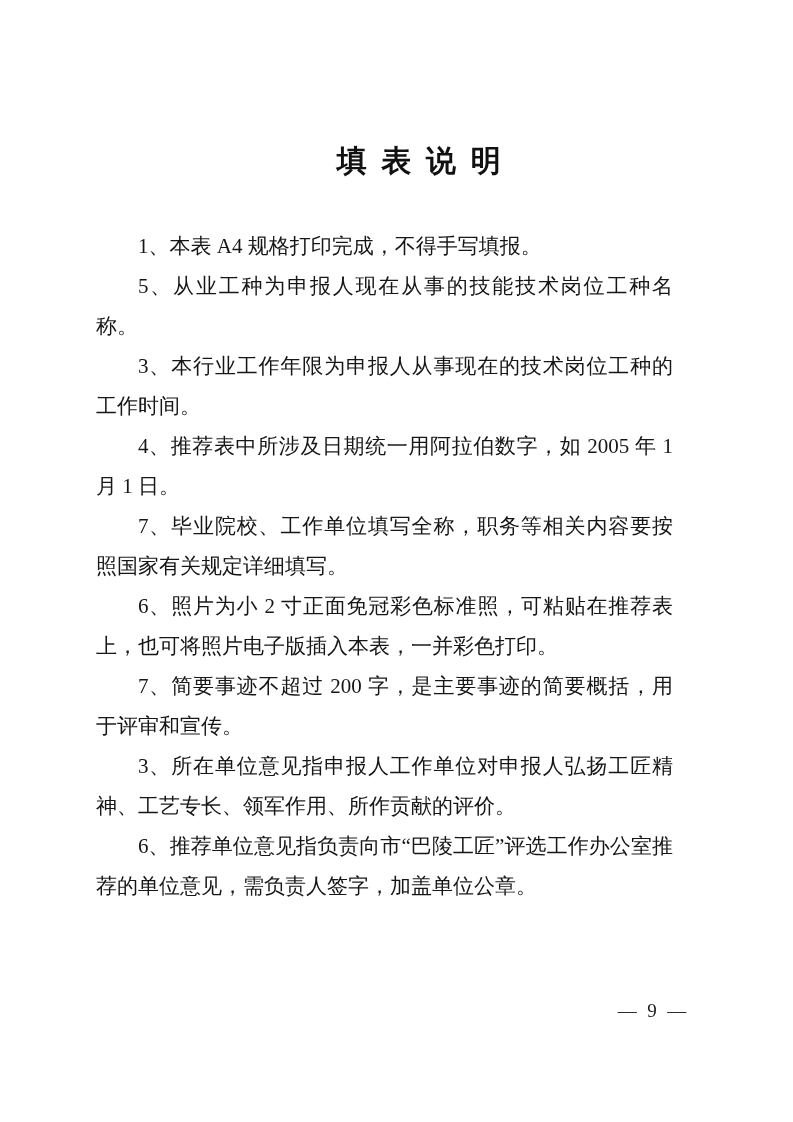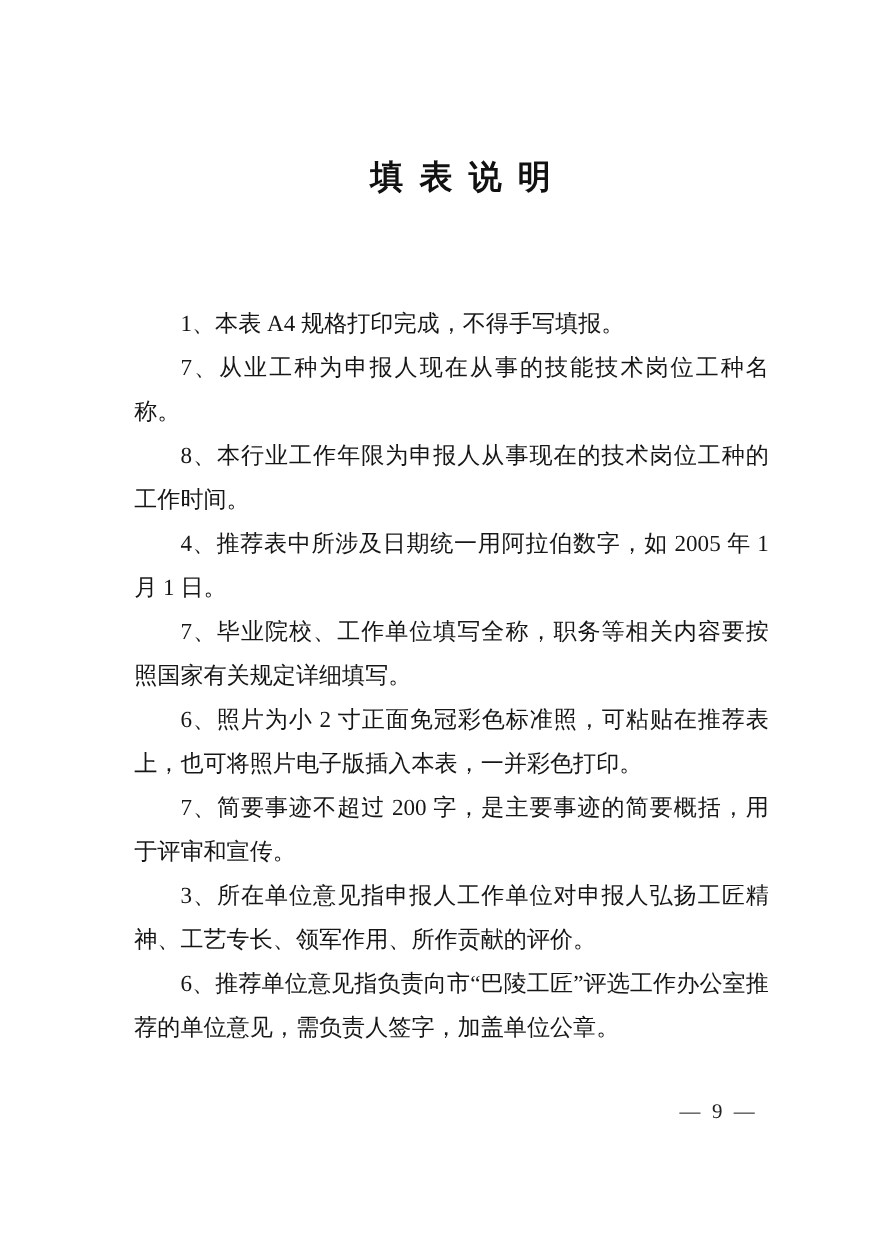--- a/index.html
+++ b/index.html
@@ -27,27 +27,26 @@
     font-size: 30px;
     font-weight: bold;
     letter-spacing: 0.12em;
     color: #111111;
     padding-left: 48px;
   }
 
   .content {
     position: absolute;
     top: 226px;
-    left: 122px;
+    left: 96px;
     width: 577px;
     font-size: 21px;
     line-height: 40px;
     text-align: justify;
     color: #161616;
-    margin-top: 48px;
   }
 
   .content p {
     text-indent: 2em;
     margin: 0;
   }
 
   .page-number {
     position: absolute;
     top: 1000px;
@@ -59,22 +58,22 @@
 </style>
 </head>
 <body>
 
 <div class="page">
 
   <h1 class="title">填 表 说 明</h1>
 
   <div class="content" id="instructions">
       <p>1、本表 A4 规格打印完成，不得手写填报。</p>
-      <p>7、从业工种为申报人现在从事的技能技术岗位工种名称。</p>
-      <p>8、本行业工作年限为申报人从事现在的技术岗位工种的工作时间。</p>
+      <p>5、从业工种为申报人现在从事的技能技术岗位工种名称。</p>
+      <p>3、本行业工作年限为申报人从事现在的技术岗位工种的工作时间。</p>
       <p>4、推荐表中所涉及日期统一用阿拉伯数字，如 2005 年 1 月 1 日。</p>
       <p>7、毕业院校、工作单位填写全称，职务等相关内容要按照国家有关规定详细填写。</p>
       <p>6、照片为小 2 寸正面免冠彩色标准照，可粘贴在推荐表上，也可将照片电子版插入本表，一并彩色打印。</p>
       <p>7、简要事迹不超过 200 字，是主要事迹的简要概括，用于评审和宣传。</p>
       <p>3、所在单位意见指申报人工作单位对申报人弘扬工匠精神、工艺专长、领军作用、所作贡献的评价。</p>
       <p>6、推荐单位意见指负责向市“巴陵工匠”评选工作办公室推荐的单位意见，需负责人签字，加盖单位公章。</p>
     </div>
 
   <div class="page-number">— 9 —</div>
 

